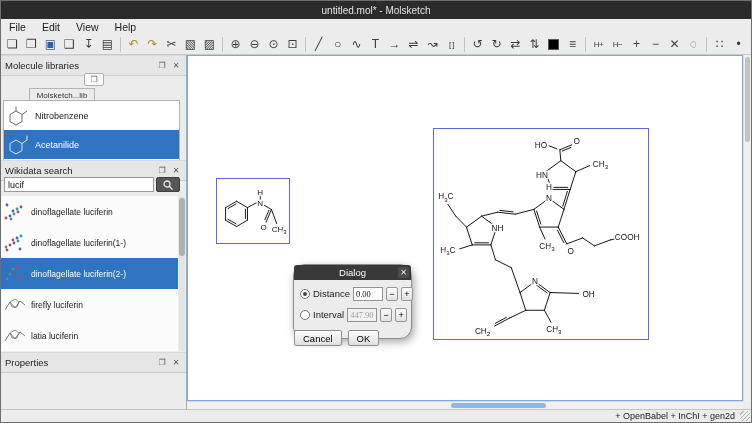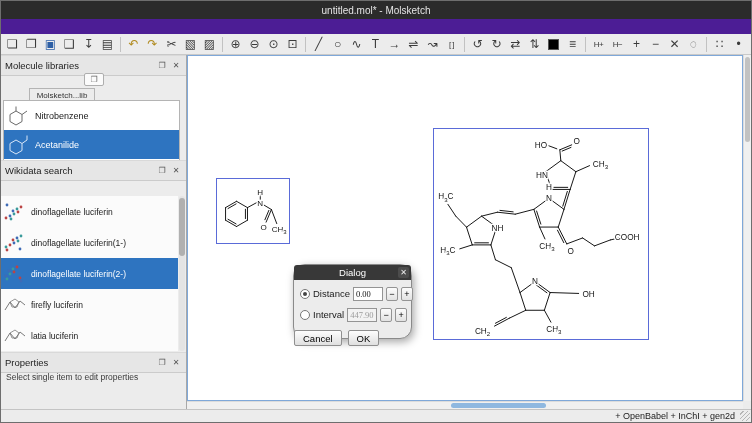--- a/index.html
+++ b/index.html
@@ -98,20 +98,26 @@
 </style>
 </head>
 <body>
 
 <div id="window">
 
   <div id="titlebar">
     <span>untitled.mol* - Molsketch</span>
   </div>
 
+  <div id="menubar">
+      <div class="menu-item">File</div>
+      <div class="menu-item">Edit</div>
+      <div class="menu-item">View</div>
+      <div class="menu-item">Help</div>
+    </div>
 
   <div id="toolbar">
       <button class="tbtn">
         <span>❏</span>
       </button>
       <button class="tbtn">
         <span>❐</span>
       </button>
       <button class="tbtn">
         <span style="color: rgb(45, 95, 166);">▣</span>
@@ -271,20 +277,29 @@
       <span>Wikidata search</span>
       <span class="sp"></span>
       <button class="ph-btn">
           <span>❐</span>
         </button>
       <button class="ph-btn">
           <span>✕</span>
         </button>
     </div>
 
+    <div id="search-row">
+      <input id="search-input" value="lucif" style="">
+      <button id="search-button">
+        <svg width="12" height="12" viewBox="0 0 12 12">
+          <circle cx="5" cy="5" r="3" fill="none" stroke="#e8e8e8" stroke-width="1.3"></circle>
+          <line x1="7.3" y1="7.3" x2="10.5" y2="10.5" stroke="#e8e8e8" stroke-width="1.3"></line>
+        </svg>
+      </button>
+    </div>
 
     <div id="results">
         <div class="res-row">
           <svg width="24" height="24" viewBox="0 0 24 24">
             <circle cx="10" cy="11" r="1.4" fill="#3f6bb6"></circle>
             <circle cx="3" cy="18" r="1.4" fill="#bb4444"></circle>
             <circle cx="14" cy="9" r="1.4" fill="#3a9b9b"></circle>
             <circle cx="7" cy="16" r="1.4" fill="#3f6bb6"></circle>
             <circle cx="18" cy="7" r="1.4" fill="#bb4444"></circle>
             <circle cx="11" cy="14" r="1.4" fill="#3a9b9b"></circle>
@@ -344,21 +359,20 @@
     <div class="ph" id="hdr-props">
       <span>Properties</span>
       <span class="sp"></span>
       <button class="ph-btn">
           <span>❐</span>
         </button>
       <button class="ph-btn">
           <span>✕</span>
         </button>
     </div>
-    <div id="properties-hint">Select single item to edit properties</div>
   </div>
 
   <div id="canvas">
     <div id="view">
 
       <div class="molbox" id="mol-acetanilide">
         <svg class="mol" id="svg-acetanilide" width="72" height="64" viewBox="0 0 74 66">
             <line x1="20" y1="23" x2="31.3" y2="29.5"></line>
             <line x1="31.3" y1="29.5" x2="31.3" y2="42.5"></line>
             <line x1="29.2" y1="31.19" x2="29.2" y2="40.81"></line>

